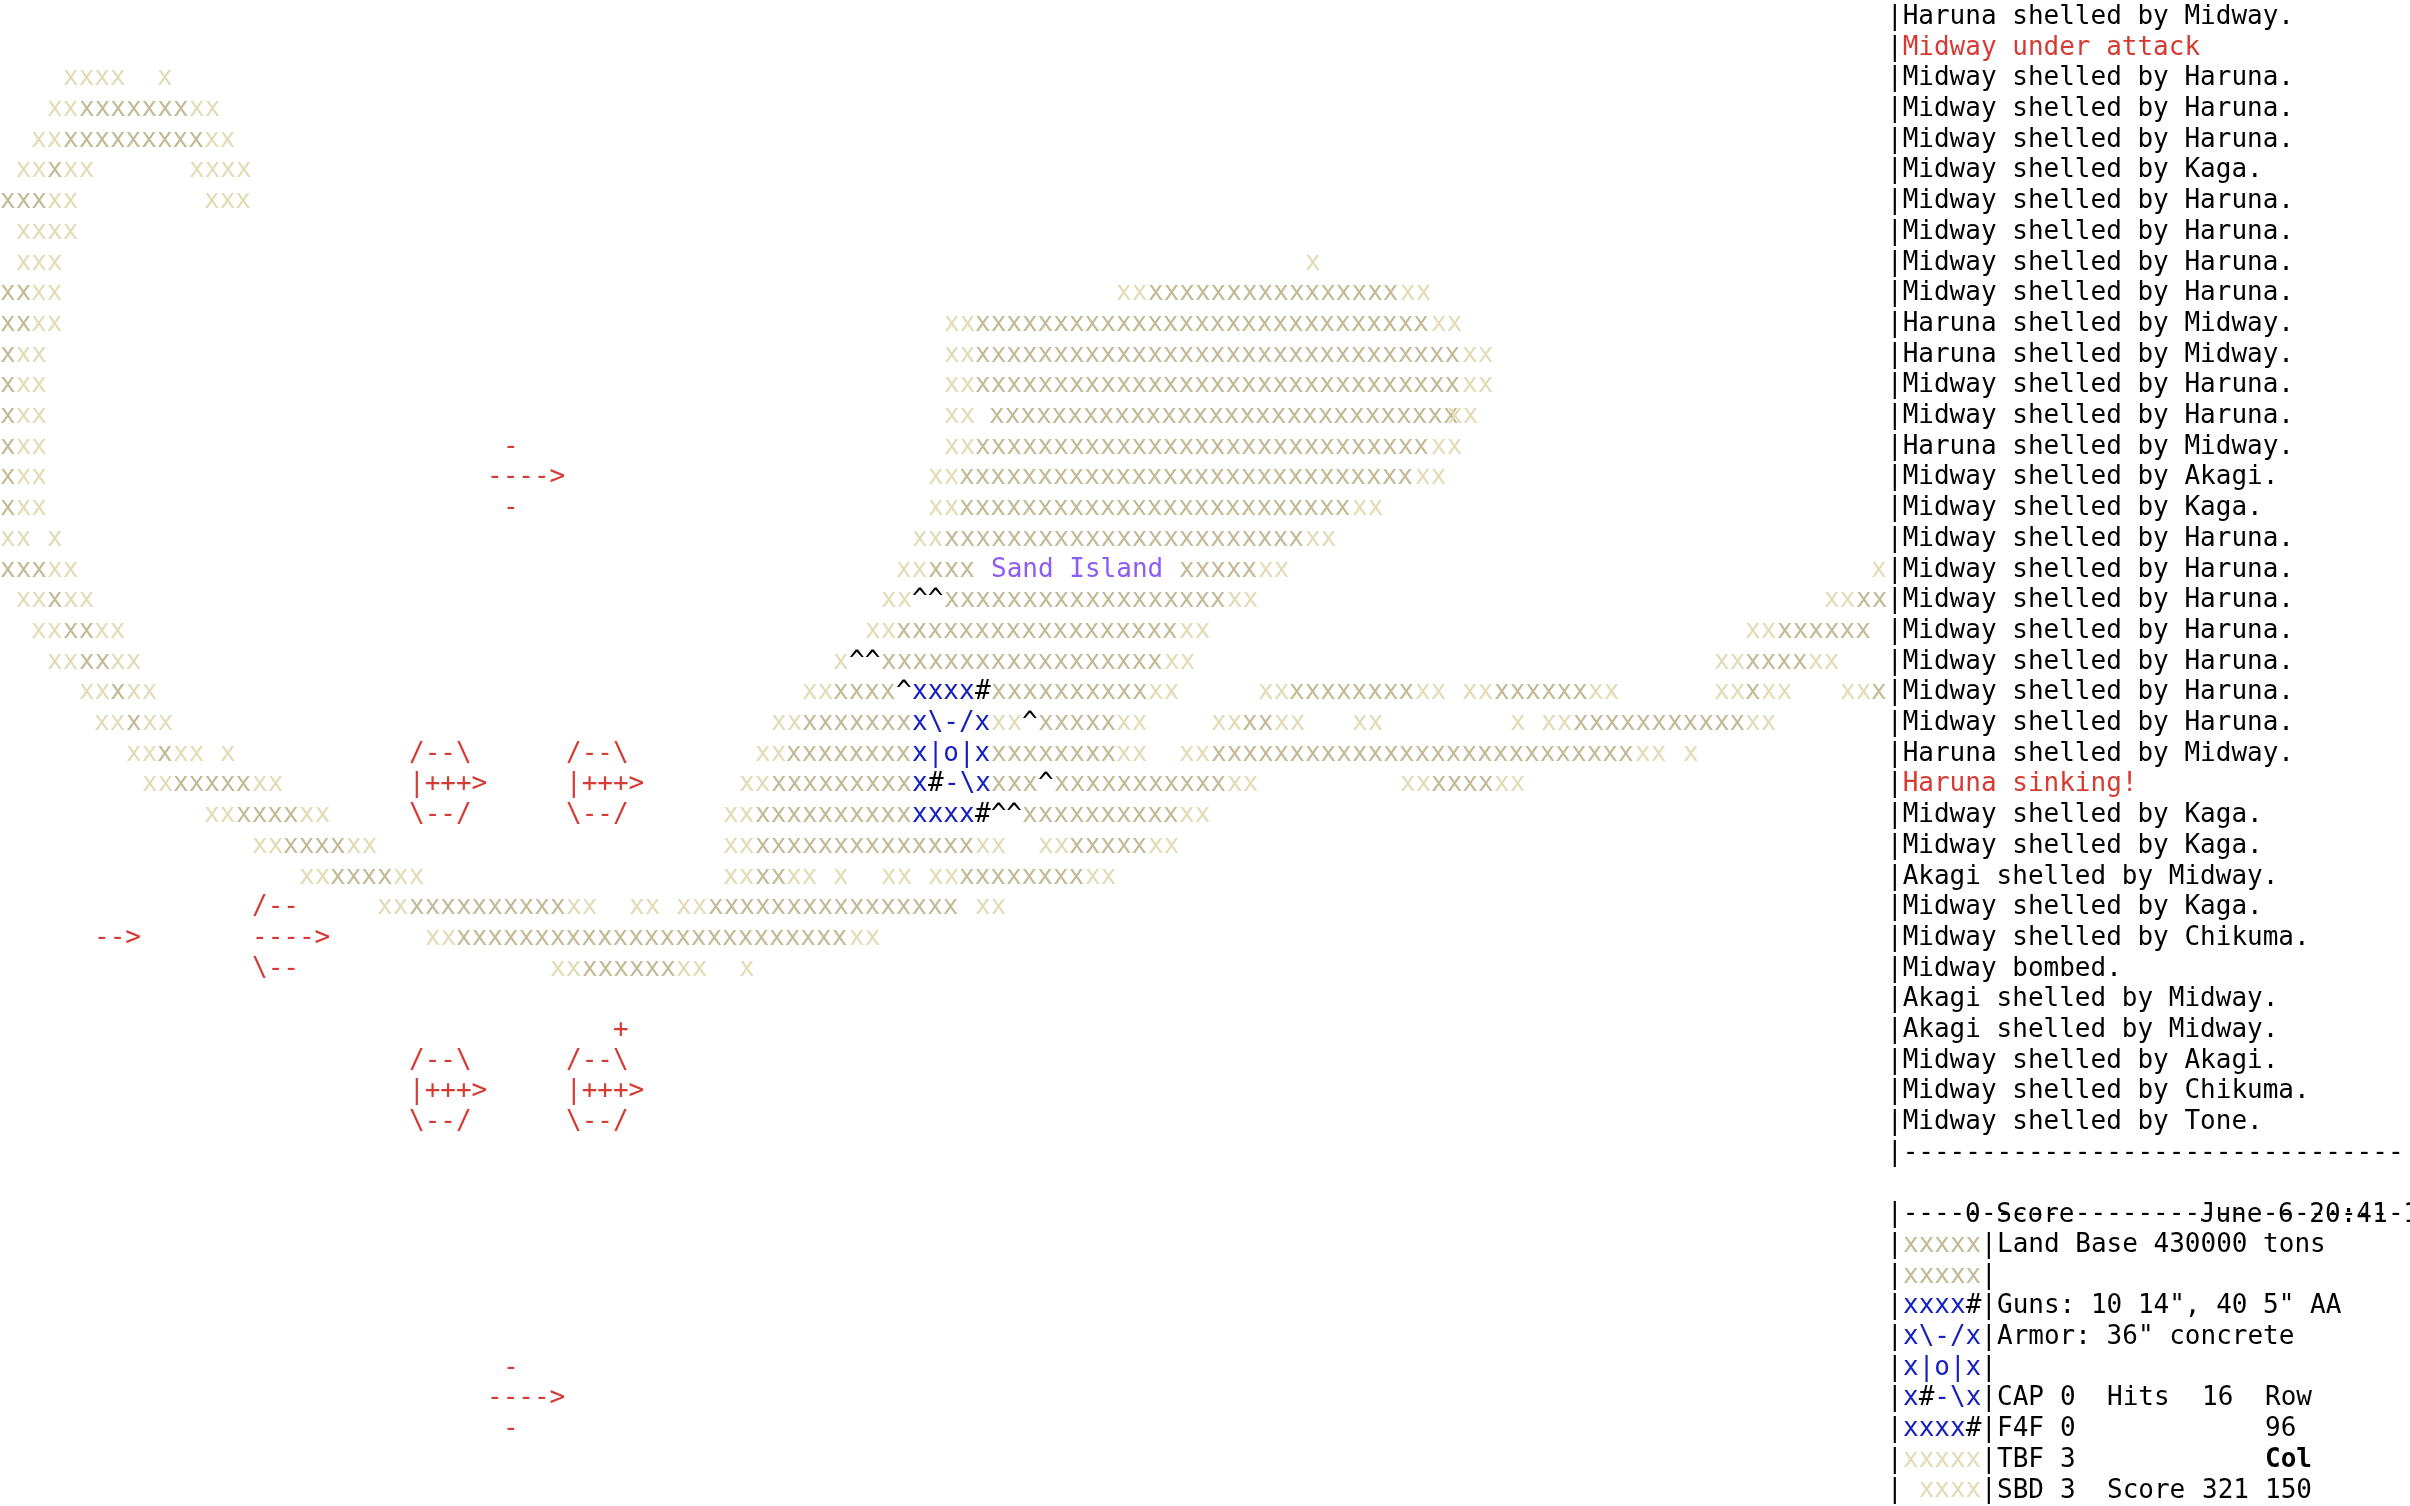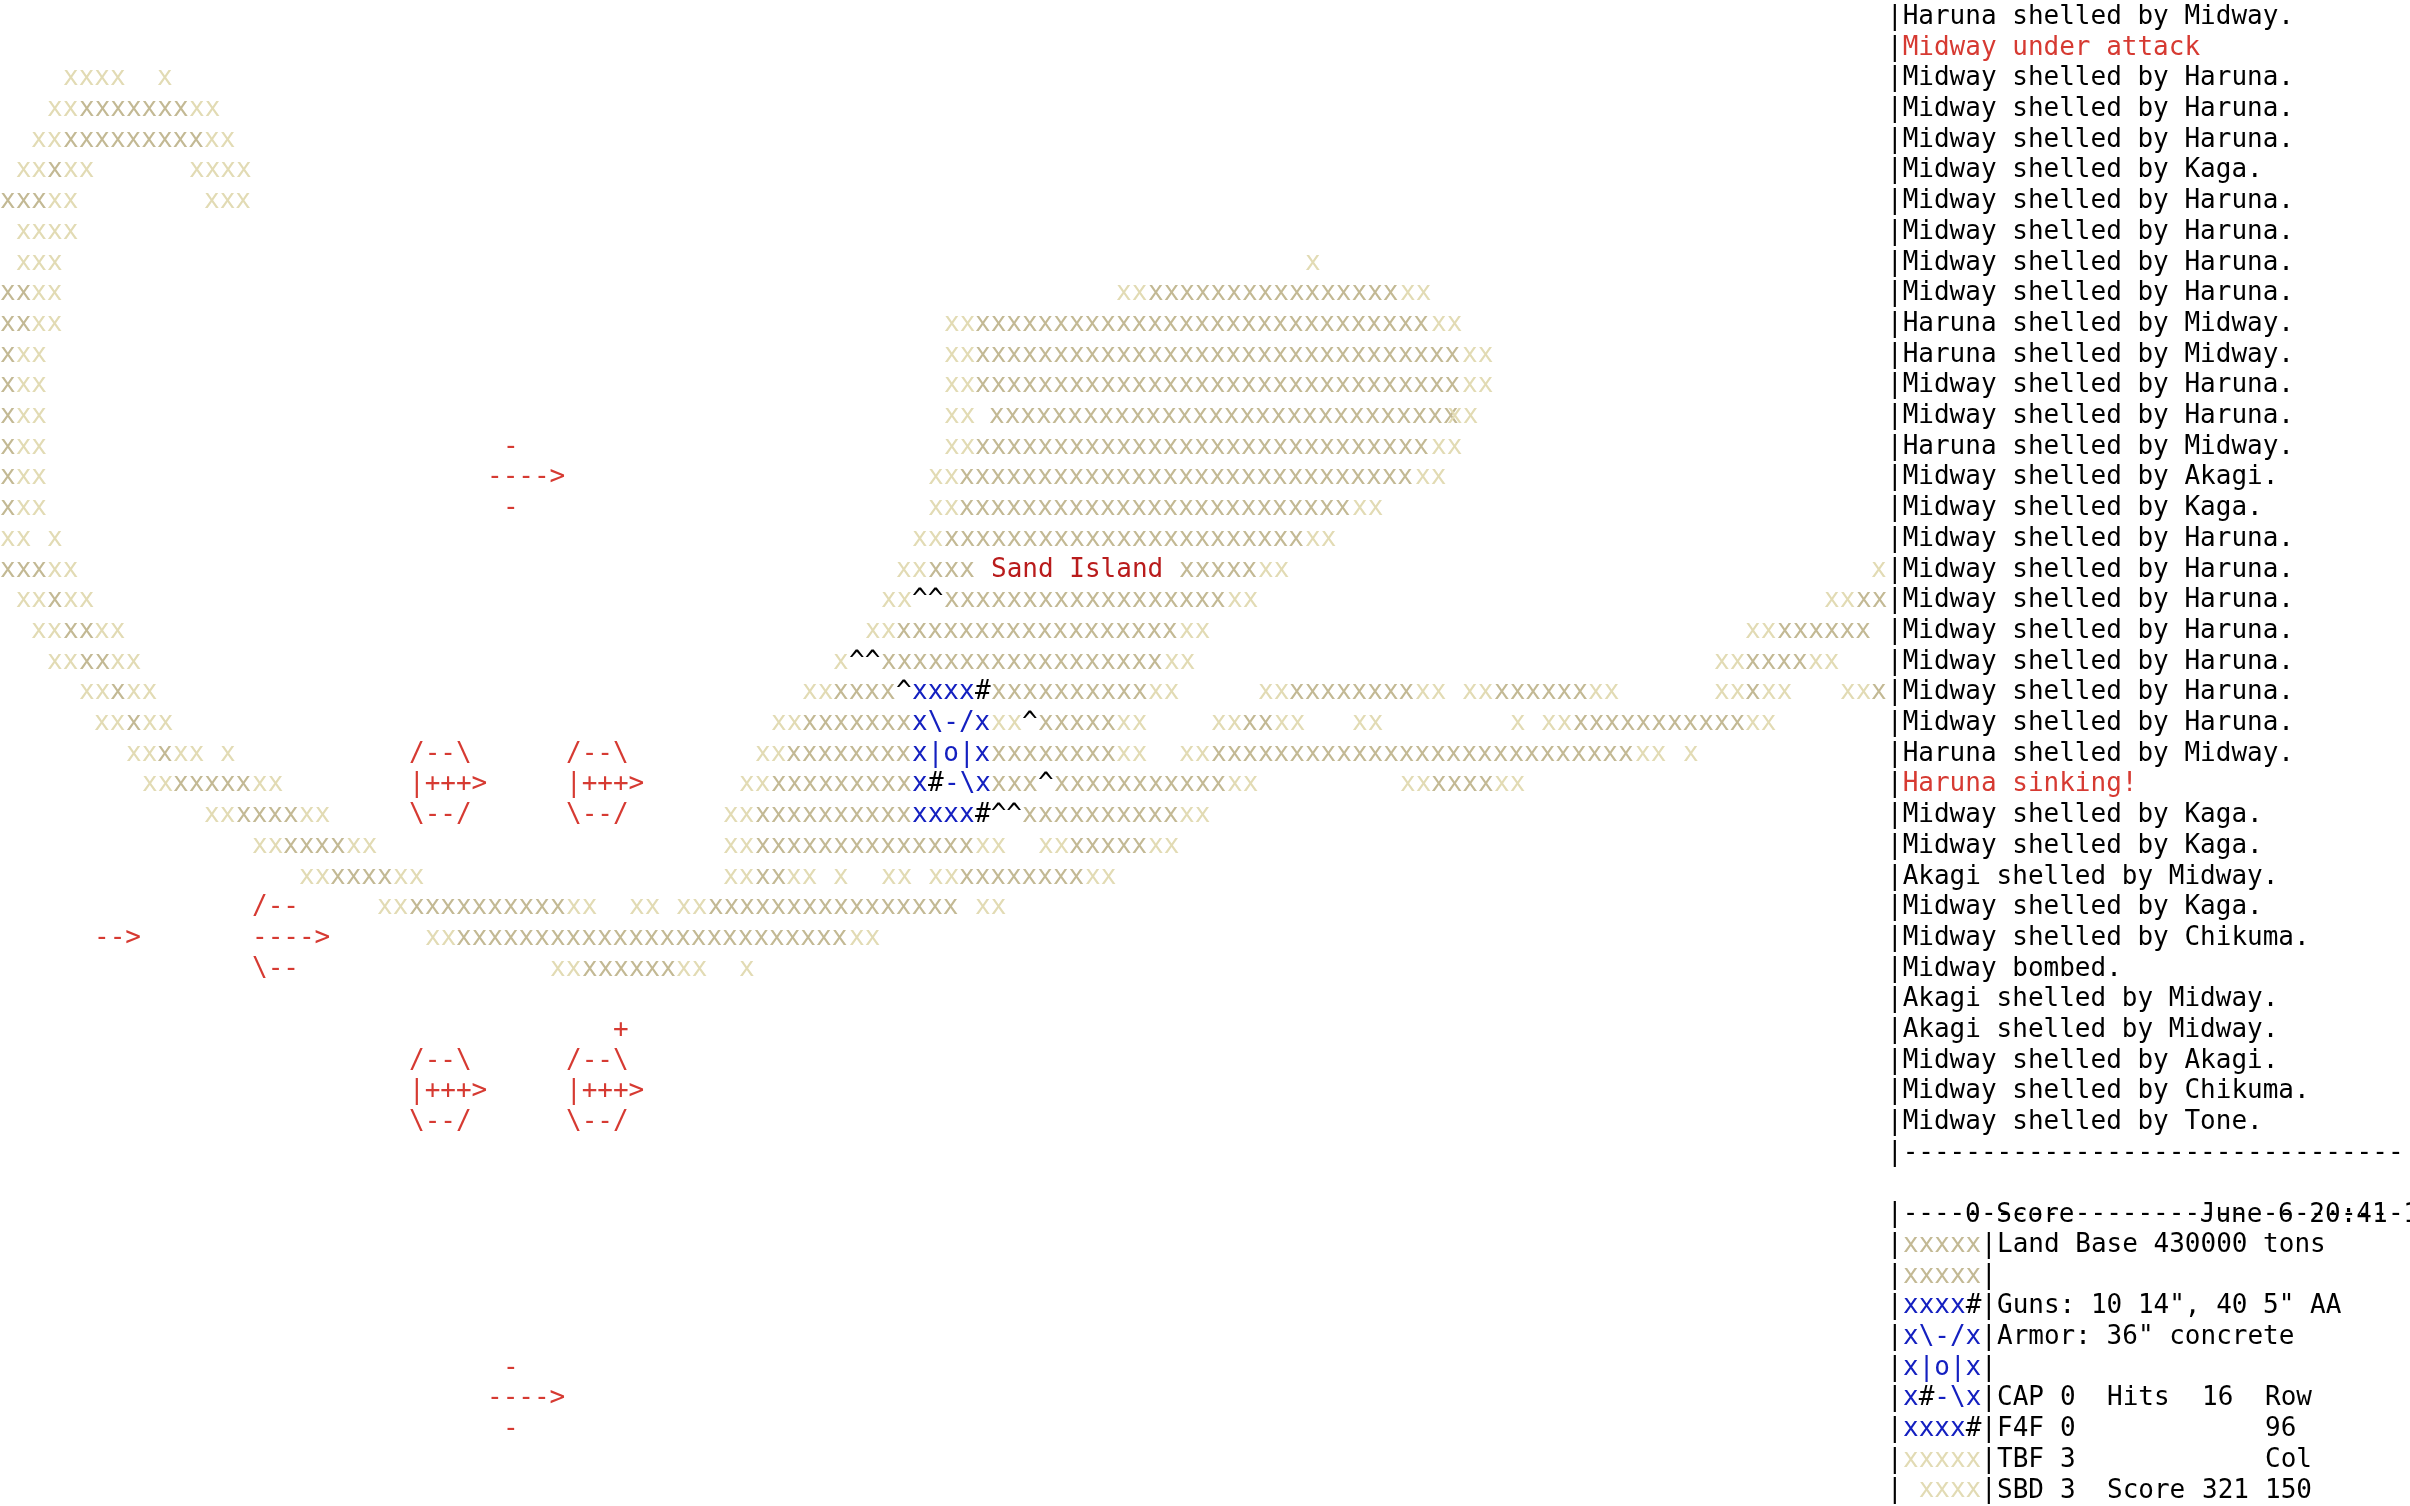--- a/index.html
+++ b/index.html
@@ -5,21 +5,21 @@
   html, body { margin:0; padding:0; background:#ffffff; }
   body { width:2411px; height:1507px; position:relative; overflow:hidden;
          font-family:"DejaVu Sans Mono", "Liberation Mono", monospace; font-size:26px; }
   #screen { position:absolute; left:0; top:0; width:2411px; height:1507px; }
   .seg { position:absolute; white-space:pre; line-height:31px; height:31px; letter-spacing:0; }
   .c-land { color:#c3b994; }
   .c-shore { color:#e2dbb4; }
   .c-blue { color:#1420c0; }
   .c-black { color:#000000; }
   .c-red { color:#d63a32; }
-  .c-label { color:#b91c1c; }
+  .c-label { color:#8b5cf6; }
   #log-panel { position:absolute; left:1887px; top:0; }
   .log-line { position:absolute; left:0; white-space:pre; line-height:31px; color:#000; }
   .log-line .bar { color:#000; }
   .log-line.alert .msg { color:#d63a32; }
   #status-panel { position:absolute; left:0; top:0; }
 </style>
 </head>
 <body>
 
 <div id="screen">
@@ -343,21 +343,21 @@
     <div class="seg c-black" style="left:2107px;top:1381px;">Hits</div>
     <div class="seg c-black" style="left:2202px;top:1381px;">16</div>
     <div class="seg c-black" style="left:2265px;top:1381px;">Row</div>
 
     <div class="seg c-black" style="left:1997px;top:1412px;">F4F</div>
     <div class="seg c-black" style="left:2060px;top:1412px;">0</div>
     <div class="seg c-black" style="left:2265px;top:1412px;">96</div>
 
     <div class="seg c-black" style="left:1997px;top:1443px;">TBF</div>
     <div class="seg c-black" style="left:2060px;top:1443px;">3</div>
-    <div class="seg c-black" style="left:2265px;top:1443px;">Col</div>
+    <div class="seg c-black" style="left:2265px;top:1443px;font-weight:bold;">Col</div>
 
     <div class="seg c-black" style="left:1997px;top:1474px;">SBD</div>
     <div class="seg c-black" style="left:2060px;top:1474px;">3</div>
     <div class="seg c-black" style="left:2107px;top:1474px;">Score</div>
     <div class="seg c-black" style="left:2202px;top:1474px;">321</div>
     <div class="seg c-black" style="left:2265px;top:1474px;">150</div>
   </div>
 </div>
 
 

